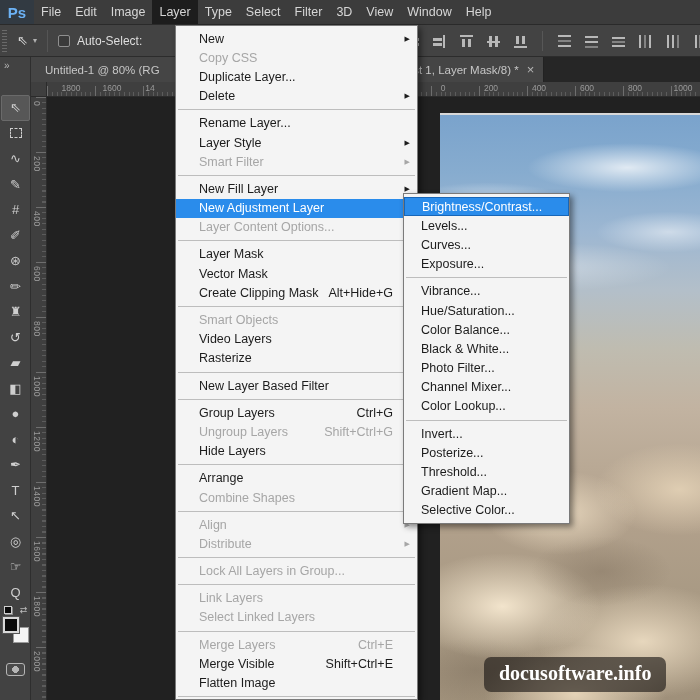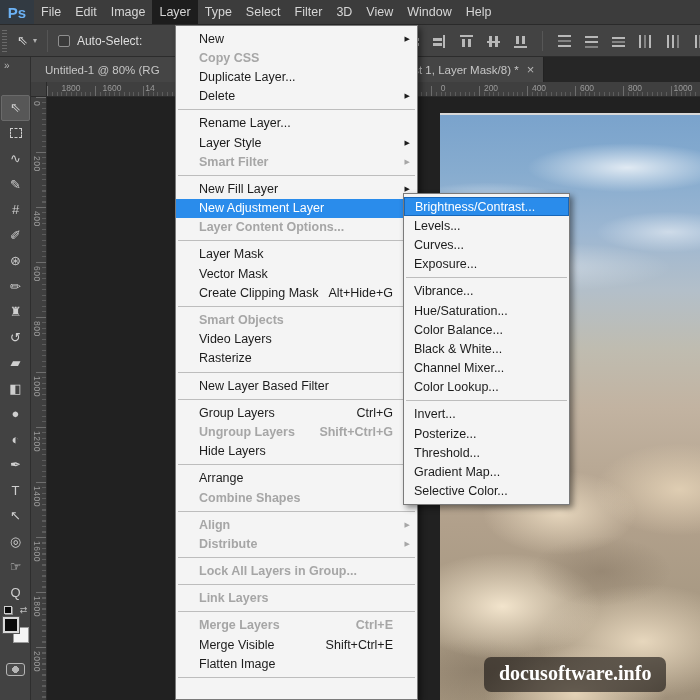--- a/index.html
+++ b/index.html
@@ -100,22 +100,22 @@
       radial-gradient(95px 48px at 14% 95%,rgba(112,98,82,.35),rgba(112,98,82,0) 70%),
       radial-gradient(130px 70px at 52% 99%,rgba(232,214,186,.95),rgba(232,214,186,0) 70%),
       linear-gradient(180deg,#7aa3cc 0%,#87accf 10%,#9db7d2 20%,#b3bfc9 30%,#bfbcb0 40%,#c2b3a1 50%,#b9a995 60%,#b1a08b 70%,#a99a84 82%,#9f907a 100%);}
   .watermark{position:absolute;left:484px;top:657px;padding:5px 15px 7px;background:rgba(22,20,17,.62);border-radius:7px;color:#fff;font-weight:bold;font-size:20px;z-index:20;font-family:Liberation Serif, serif;}
 
   
   .menu{position:absolute;background:#f4f4f4;border:1px solid #7a7a7a;box-shadow:3px 3px 6px rgba(0,0,0,.45);padding:3px 0;z-index:50;}
   .layer-menu{left:175px;top:25px;width:243px;height:675px;overflow:hidden;}
   .submenu{left:403px;top:193px;width:167px;z-index:55;}
   .menu-item{position:relative;height:19.2px;display:flex;align-items:center;padding-left:23px;padding-right:24px;font-size:12.5px;color:#1c1c1c;cursor:default;}
-  .submenu .menu-item{padding-left:10px;}
-  .menu-item.disabled{color:#a6a6a6;font-weight:bold;}
+  .submenu .menu-item{padding-left:17px;}
+  .menu-item.disabled{color:#a6a6a6;}
   .menu-item.highlight{background:#2a8ceb;color:#fff;}
   .submenu .menu-item.highlight{background:#2a8ceb;border:1px solid #1766b8;}
   .mi-label{white-space:nowrap;}
   .mi-short{margin-left:auto;white-space:nowrap;}
   .mi-arrow{position:absolute;right:7px;top:50%;transform:translateY(-50%);font-size:7px;}
   .menu-sep{height:1px;background:#bdbdbd;margin:3.5px 2px;}
 </style>
 </head>
 <body>
 
@@ -379,20 +379,23 @@
         <span class="mi-arrow">▶</span>
       </div>
       <div class="menu-sep"></div>
       <div class="menu-item disabled">
         <span class="mi-label">Lock All Layers in Group...</span>
       </div>
       <div class="menu-sep"></div>
       <div class="menu-item disabled">
         <span class="mi-label">Link Layers</span>
       </div>
+      <div class="menu-item disabled">
+        <span class="mi-label">Select Linked Layers</span>
+      </div>
       <div class="menu-sep"></div>
       <div class="menu-item disabled">
         <span class="mi-label">Merge Layers</span>
         <span class="mi-short">Ctrl+E</span>
       </div>
       <div class="menu-item">
         <span class="mi-label">Merge Visible</span>
         <span class="mi-short">Shift+Ctrl+E</span>
       </div>
       <div class="menu-item">
@@ -421,20 +424,23 @@
       <div class="menu-item">
         <span class="mi-label">Hue/Saturation...</span>
       </div>
       <div class="menu-item">
         <span class="mi-label">Color Balance...</span>
       </div>
       <div class="menu-item">
         <span class="mi-label">Black &amp; White...</span>
       </div>
       <div class="menu-item">
+        <span class="mi-label">Photo Filter...</span>
+      </div>
+      <div class="menu-item">
         <span class="mi-label">Channel Mixer...</span>
       </div>
       <div class="menu-item">
         <span class="mi-label">Color Lookup...</span>
       </div>
       <div class="menu-sep"></div>
       <div class="menu-item">
         <span class="mi-label">Invert...</span>
       </div>
       <div class="menu-item">

